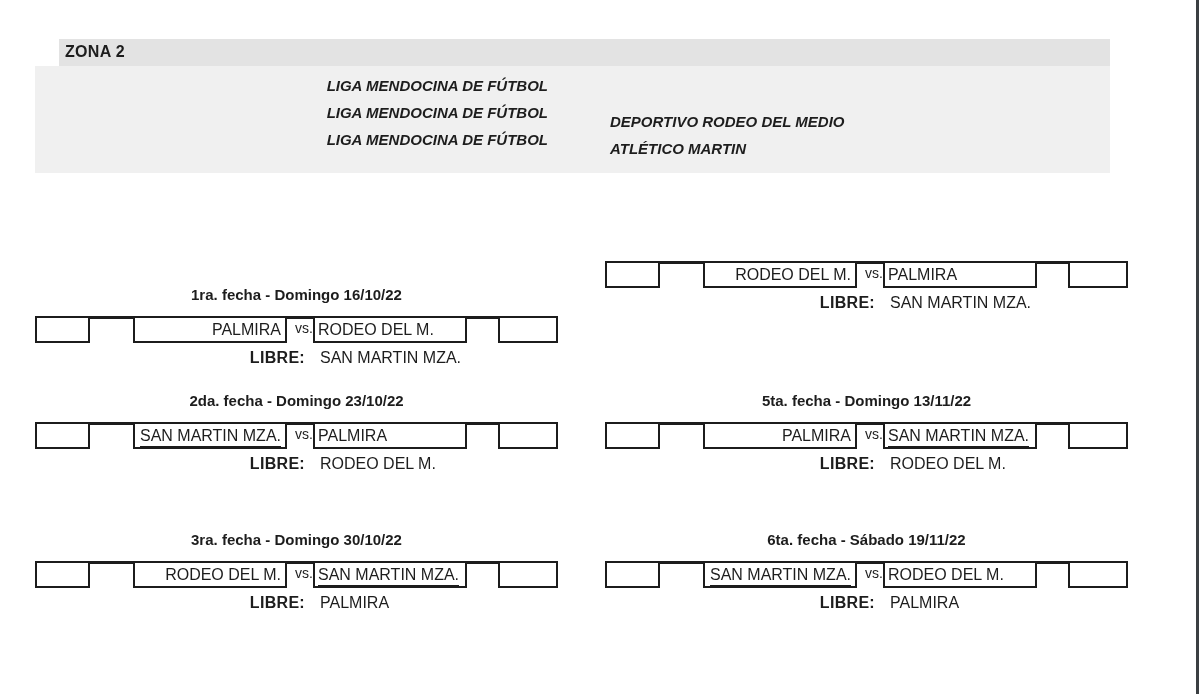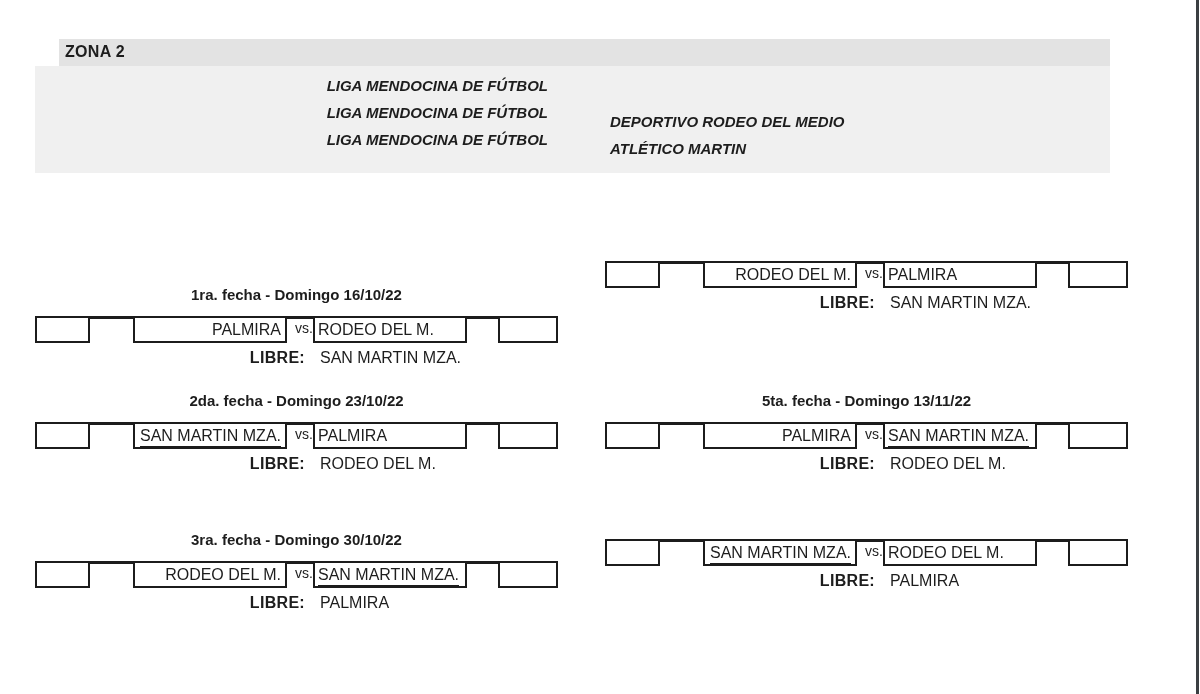--- a/index.html
+++ b/index.html
@@ -153,20 +153,21 @@
       <div class="team-box away"><span class="team underlined">SAN MARTIN MZA.</span></div>
       <div class="mini-box mini-right"></div>
     </div>
     <div class="libre-row">
       <div class="libre-label">LIBRE:</div>
       <div class="libre-team">PALMIRA</div>
     </div>
   </div>
 
   <div class="fixture fx-6">
+    <div class="fixture-title">6ta. fecha - Sábado 19/11/22</div>
     <div class="match-row">
       <div class="topline"></div>
       <div class="mini-box mini-left"></div>
       <div class="team-box home"><span class="team underlined">SAN MARTIN MZA.</span></div>
       <div class="vs">vs.</div>
       <div class="team-box away"><span class="team">RODEO DEL M.</span></div>
       <div class="mini-box mini-right"></div>
     </div>
     <div class="libre-row">
       <div class="libre-label">LIBRE:</div>

